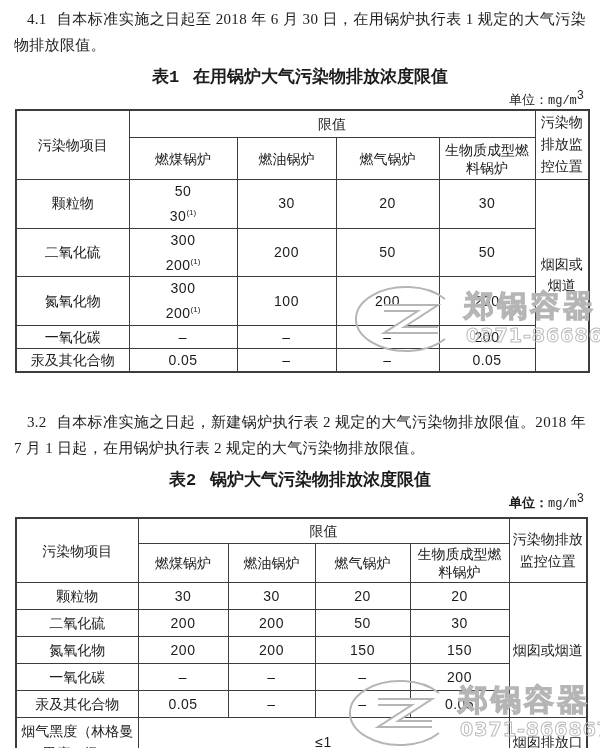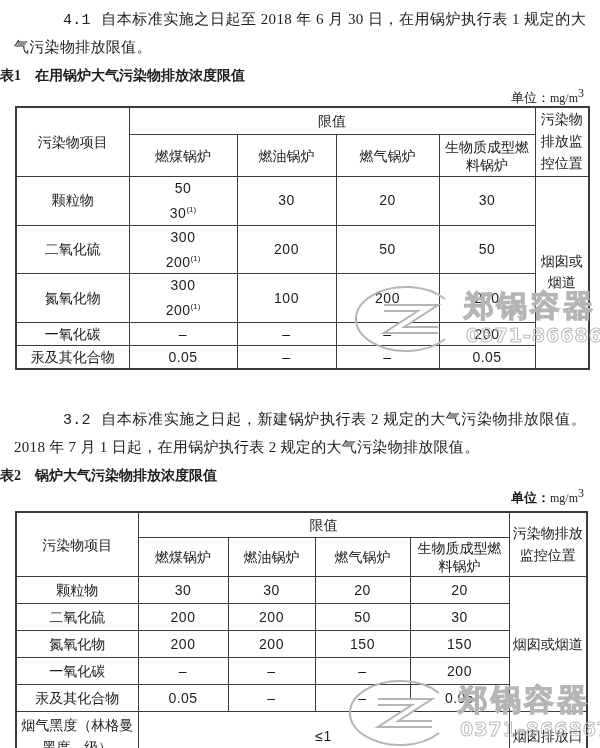--- a/index.html
+++ b/index.html
@@ -6,31 +6,31 @@
   html,body { width:600px; background:#ffffff; }
   body {
     height:748px; overflow:hidden; position:relative;
     font-family:"Liberation Serif", serif; color:#1c1c1c;
     padding-top:6px;
   }
   .para {
     margin:0 14px; font-size:15px; line-height:26px;
     text-align:justify; text-indent:13px; letter-spacing:0.3px;
   }
-  .para .pnum { font-family:Liberation Mono, monospace; margin-right:10px;margin-left:36px; }
+  .para .pnum { font-family:Liberation Serif, serif; margin-right:10px; }
   .tbl-title {
-    text-align:left; font-weight:bold; font-size:14px;
-    font-family:Liberation Serif, serif; margin-top:7px;
+    text-align:center; font-weight:bold; font-size:17px;
+    font-family:Liberation Mono, monospace; margin-top:7px;
   }
   .tbl-title .t-label { margin-right:14px; }
   .unit-line {
     text-align:right; margin:1px 16px 0 0; font-size:13px; height:17px;
     font-family:"Liberation Sans", sans-serif;
   }
-  .unit-line .u-val { font-family:Liberation Serif, serif; font-size:12px; }
+  .unit-line .u-val { font-family:Liberation Mono, monospace; font-size:12px; }
   .unit-line sup { font-size:8px; }
   .unit-bold .u-label { font-weight:bold; }
   table {
     border-collapse:collapse; table-layout:fixed;
     margin-left:15px; font-family:"Liberation Sans", sans-serif;
   }
   #table1 { width:573px; margin-top:3px; }
   #table2 { width:571px; margin-top:8px; }
   td {
     border:1px solid #3c3c3c; text-align:center; vertical-align:middle;

